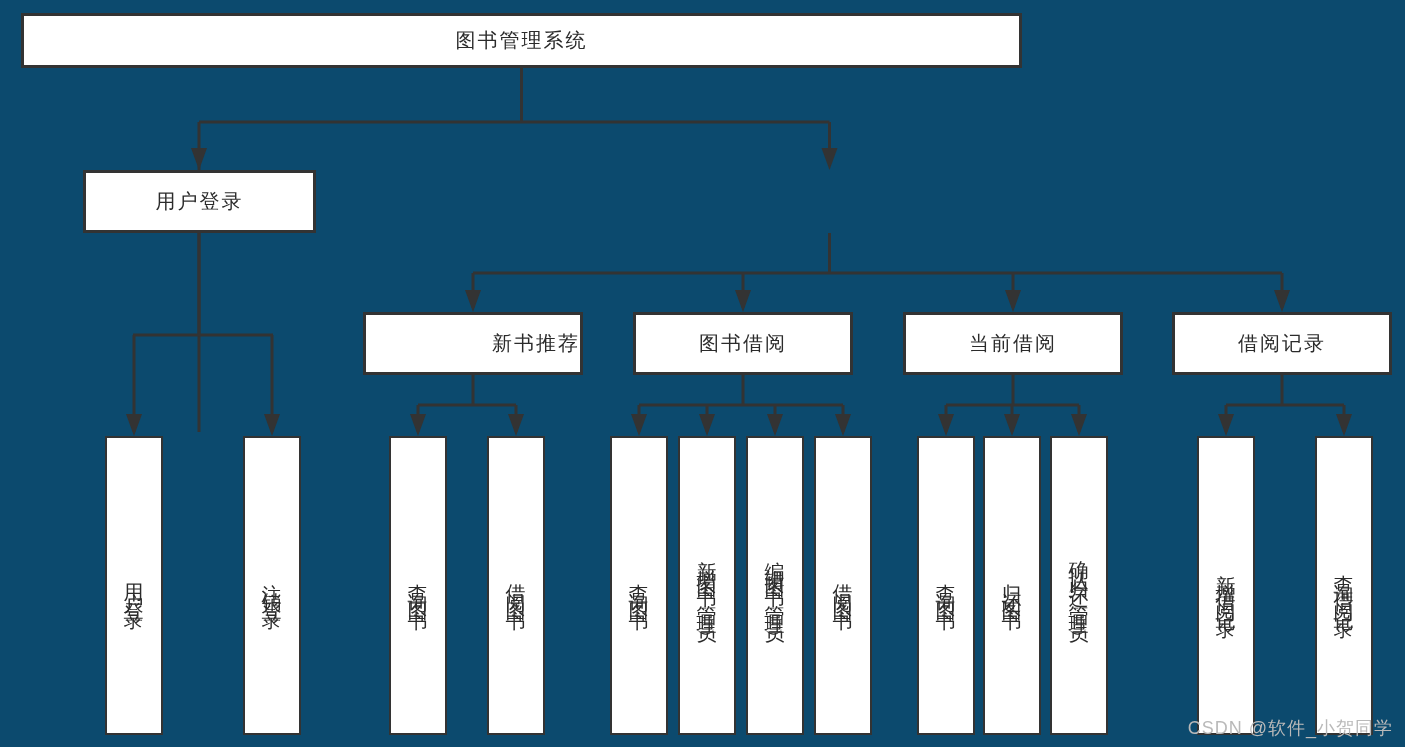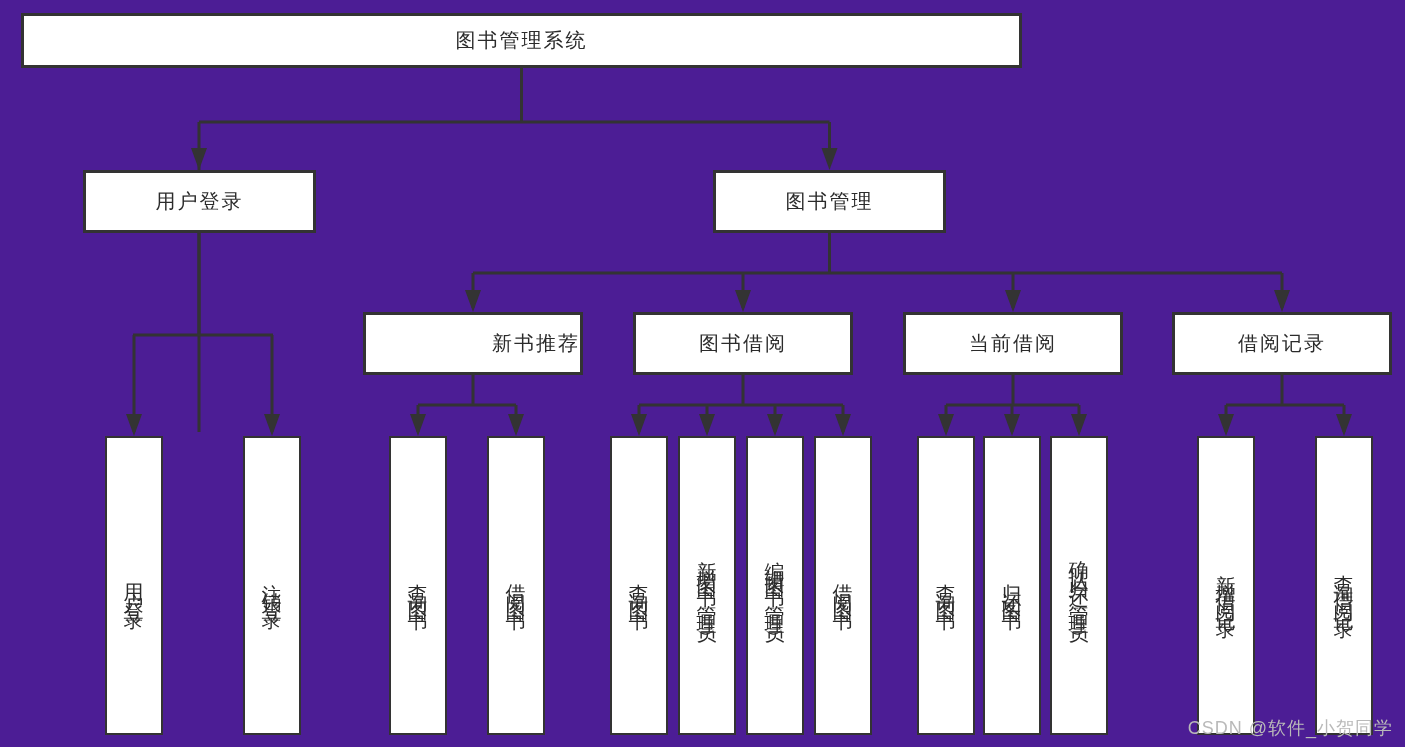--- a/index.html
+++ b/index.html
@@ -1,17 +1,17 @@
 <!DOCTYPE html>
 <html><head>
 <meta charset="utf-8">
 <style>
   html,body { margin:0; padding:0; background:#ffffff; }
   .canvas {
-    position:relative; width:1405px; height:747px; background:#4c1d95;
+    position:relative; width:1405px; height:747px; background:#0c4a6e;
     font-family:"Liberation Sans","DejaVu Sans",sans-serif;
     color:#2b2b2b; overflow:hidden;
   }
   .canvas svg.wires { position:absolute; left:0; top:0; z-index:1; }
   .node {
     position:absolute; box-sizing:border-box; background:#ffffff;
     border:3px solid #333333; display:flex; align-items:center; justify-content:center;
     z-index:2;
   }
   .node .lbl { font-size:20px; letter-spacing:2px; color:#2b2b2b; white-space:nowrap; }
@@ -93,23 +93,20 @@
     </g>
   </svg>
 
   <div class="node root">
     <span class="lbl">图书管理系统</span>
   </div>
 
   <div class="node lv2-a">
     <span class="lbl">用户登录</span>
   </div>
-  <div class="node lv2-b">
-    <span class="lbl">图书管理</span>
-  </div>
 
   <div class="node lv3-a">
     <span class="lbl">新书推荐</span>
   </div>
   <div class="node lv3-b">
     <span class="lbl">图书借阅</span>
   </div>
   <div class="node lv3-c">
     <span class="lbl">当前借阅</span>
   </div>

